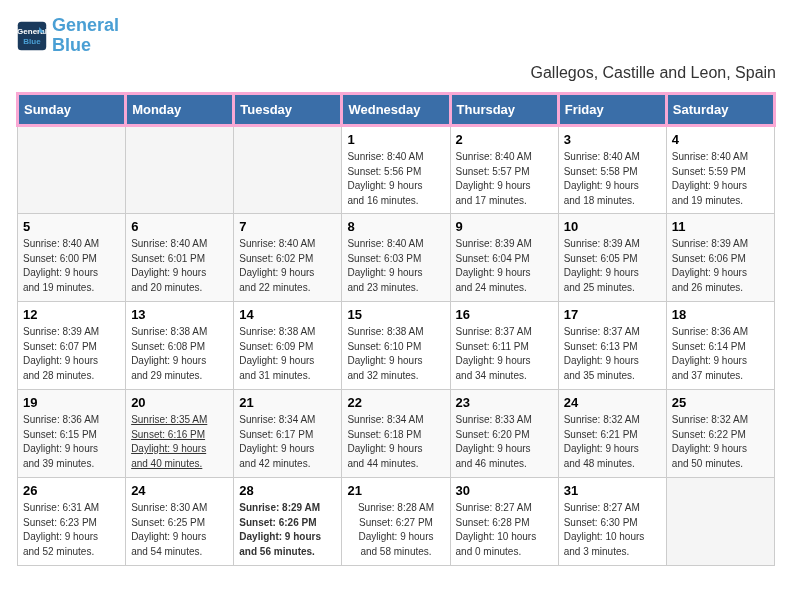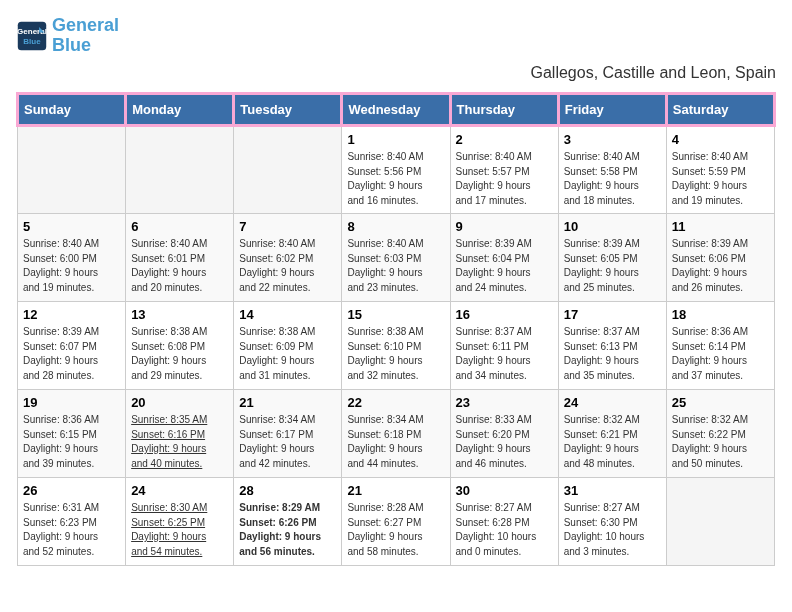--- a/index.html
+++ b/index.html
@@ -318,35 +318,35 @@
       <tr class="week-row-odd">
         <td>
           <span class="day-number">26</span>
           <div class="day-info" style="white-space: pre-line;">Sunrise: 6:31 AM
 Sunset: 6:23 PM
 Daylight: 9 hours
 and 52 minutes.</div>
         </td>
         <td>
           <span class="day-number">24</span>
-          <div class="day-info" style="white-space: pre-line; text-decoration: underline;">Sunrise: 8:30 AM
+          <div class="day-info" style="white-space: pre-line;">Sunrise: 8:30 AM
 Sunset: 6:25 PM
 Daylight: 9 hours
 and 54 minutes.</div>
         </td>
         <td>
           <span class="day-number">28</span>
           <div class="day-info" style="white-space: pre-line; font-weight: bold;">Sunrise: 8:29 AM
 Sunset: 6:26 PM
 Daylight: 9 hours
 and 56 minutes.</div>
         </td>
         <td>
           <span class="day-number">21</span>
-          <div class="day-info" style="white-space: pre-line;">Sunrise: 8:28 AM
+          <div class="day-info" style="white-space: pre-line; text-align: center;">Sunrise: 8:28 AM
 Sunset: 6:27 PM
 Daylight: 9 hours
 and 58 minutes.</div>
         </td>
         <td>
           <span class="day-number">30</span>
           <div class="day-info" style="white-space: pre-line;">Sunrise: 8:27 AM
 Sunset: 6:28 PM
 Daylight: 10 hours
 and 0 minutes.</div>

